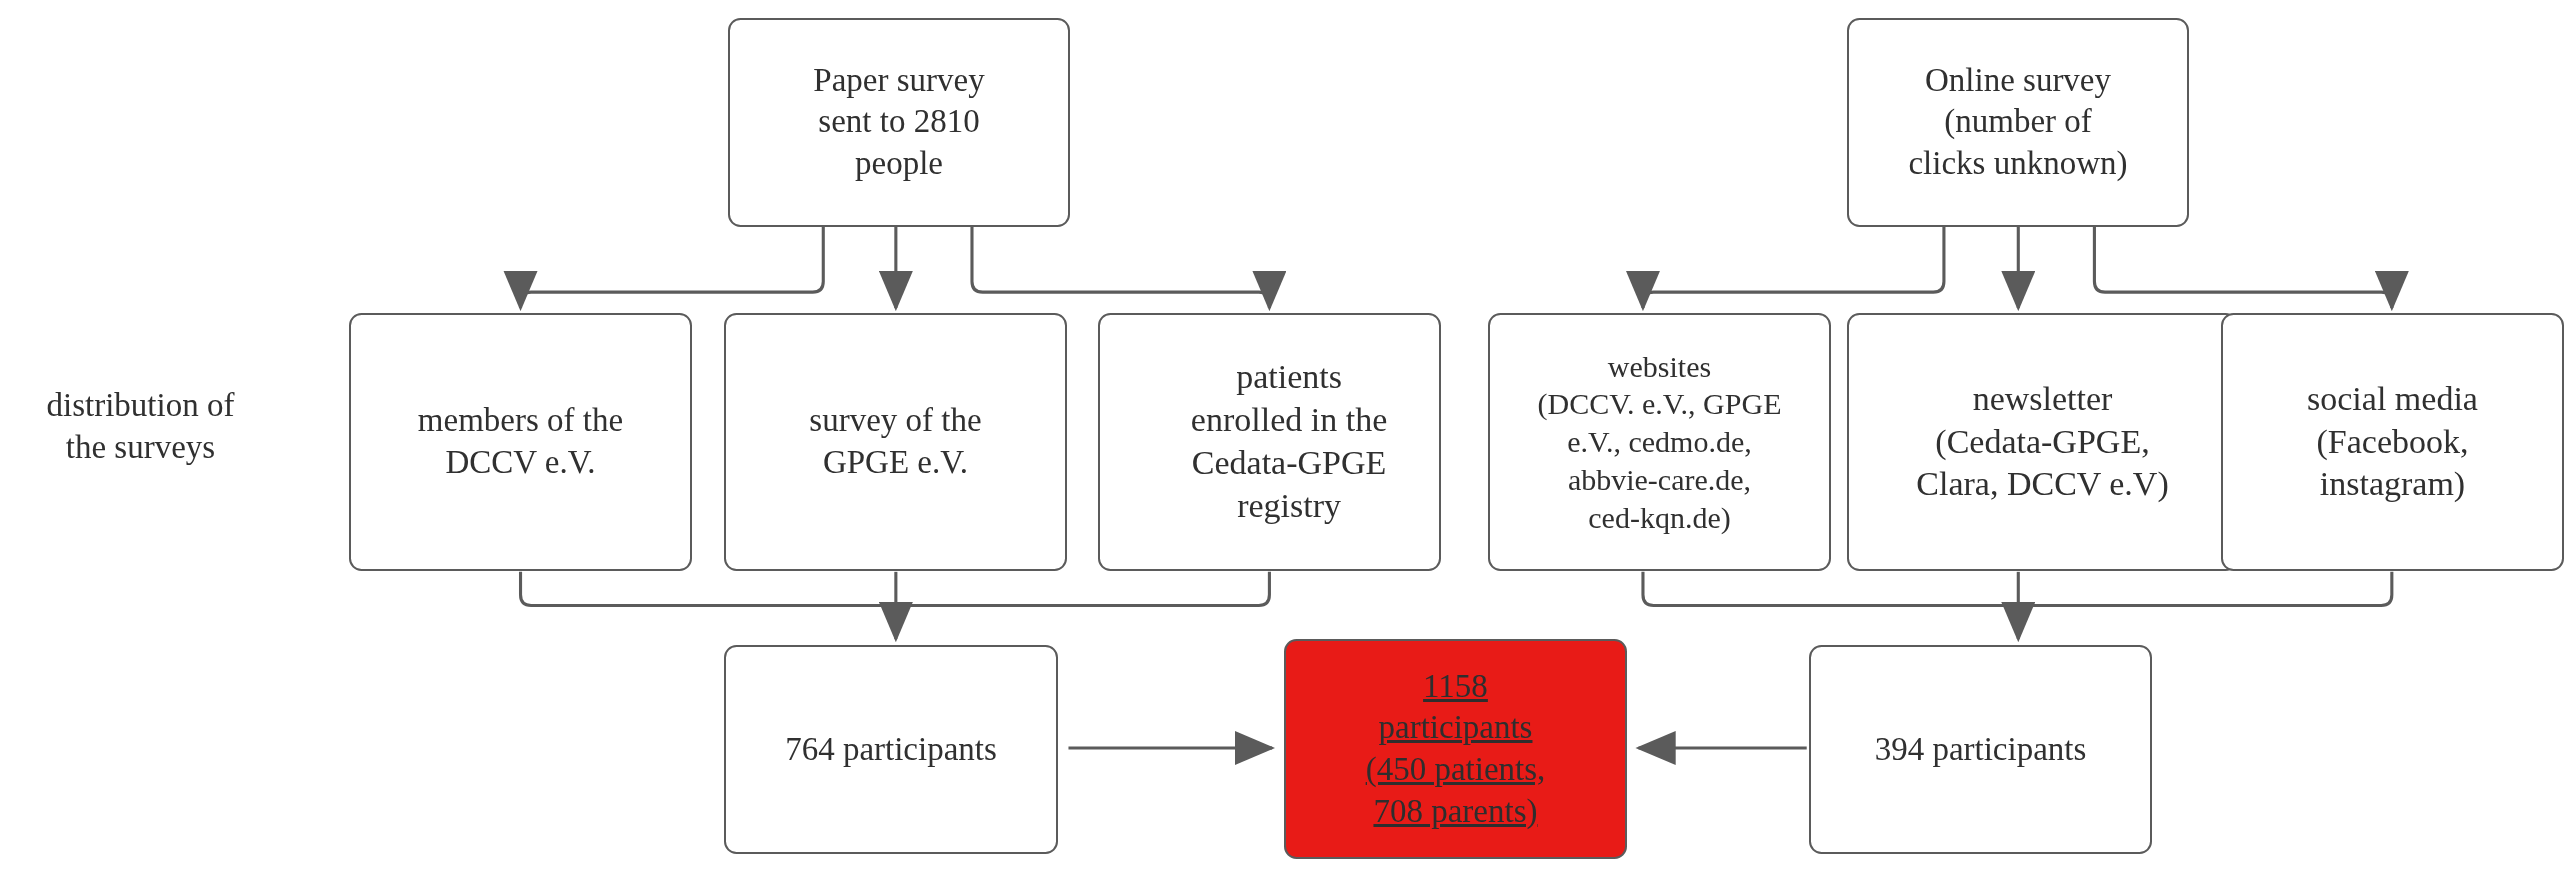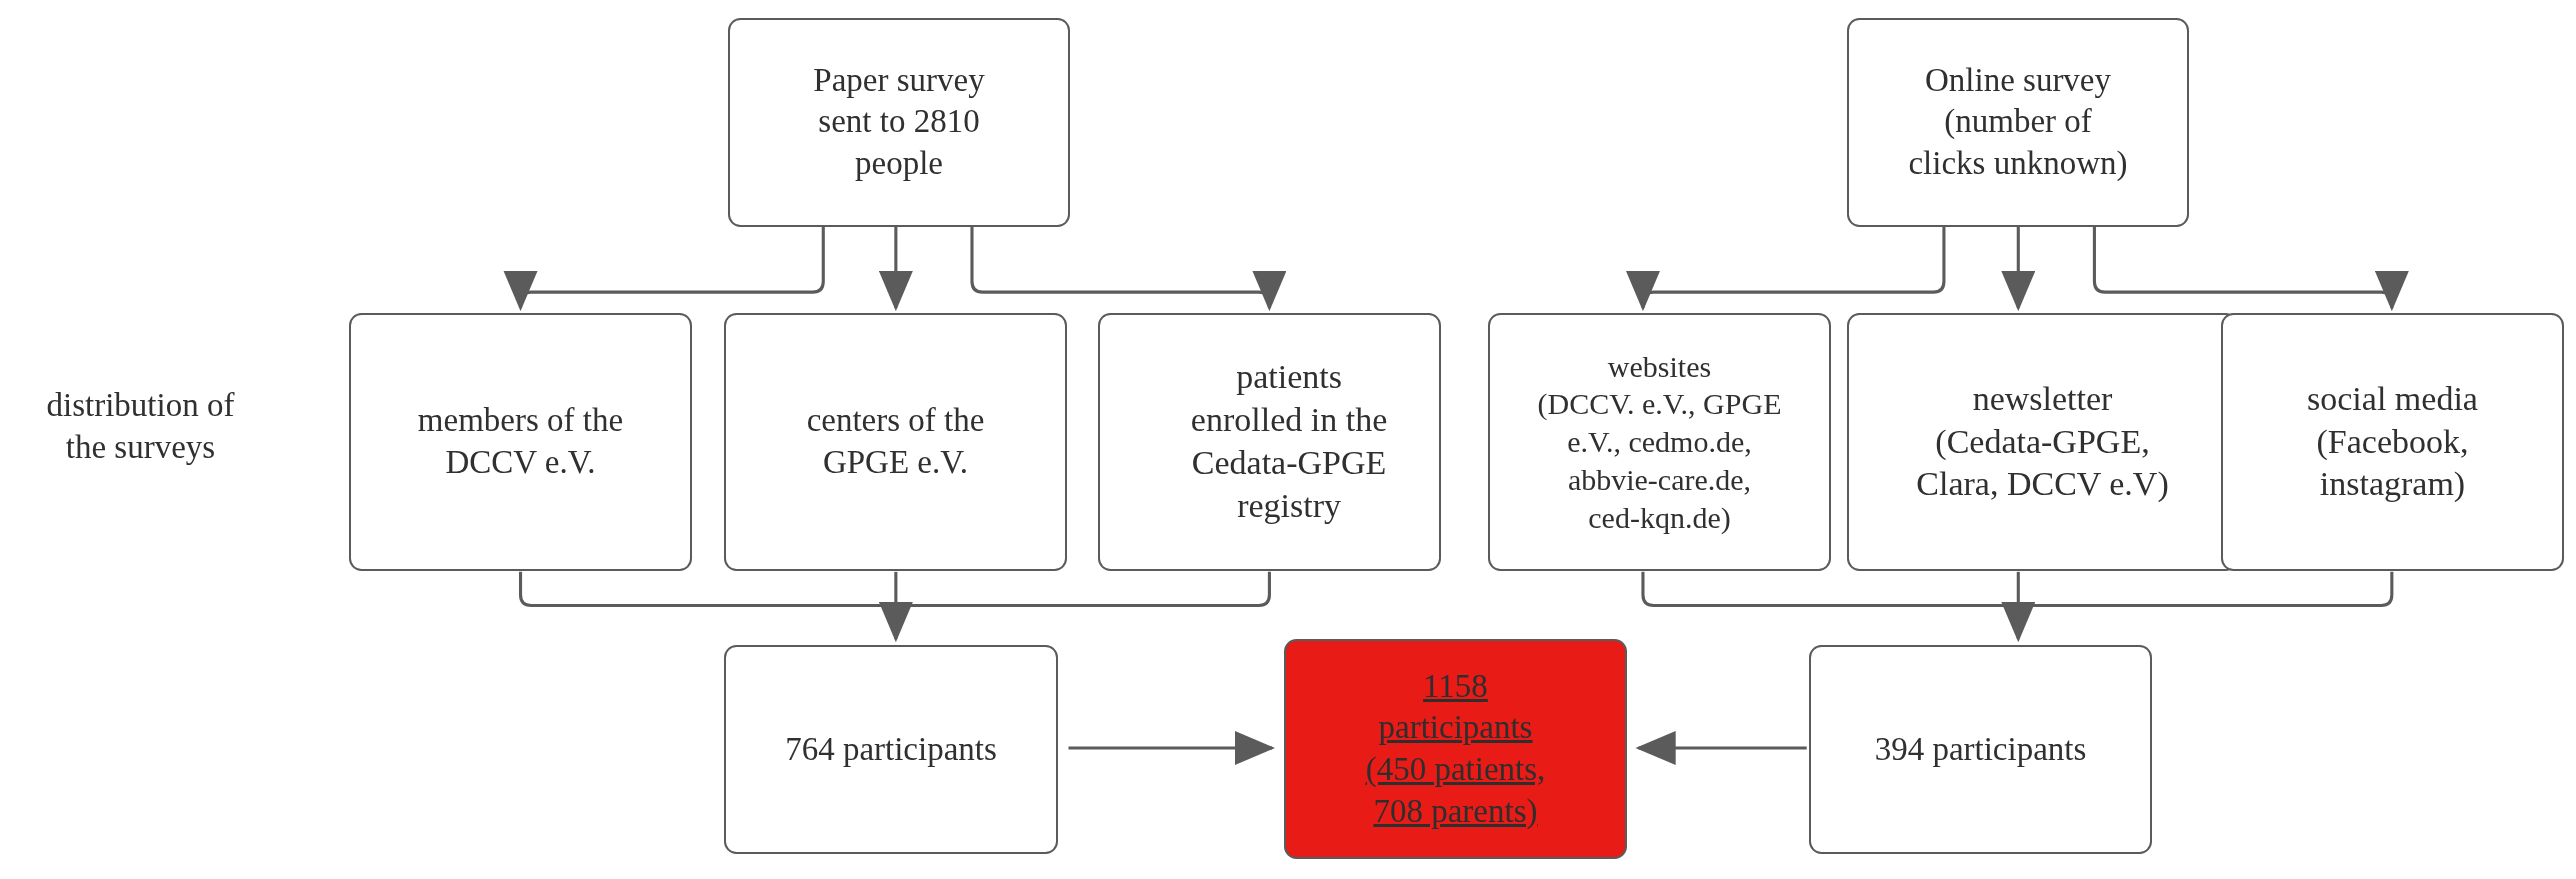--- a/index.html
+++ b/index.html
@@ -101,21 +101,21 @@
 sent to 2810
 people</div>
 
   <div class="node fs-lg" style="left:1847px; top:17.7px; width:342px; height:209px;text-align:center;">Online survey
 (number of
 clicks unknown)</div>
 
   <div class="node fs-lg" style="left:349px; top:313px; width:343px; height:258px;">members of the
 DCCV e.V.</div>
 
-  <div class="node fs-lg" style="left:724px; top:313px; width:343px; height:258px;">centers of the
+  <div class="node fs-lg" style="left:724px; top:313px; width:343px; height:258px;">survey of the
 GPGE e.V.</div>
 
   <div class="node fs-md" style="left:1098px; top:313px; width:343px; height:258px;padding-left:48px;">patients
 enrolled in the
 Cedata-GPGE
 registry</div>
 
   <div class="node fs-sm" style="left:1472px; top:313px; width:343px; height:258px;margin-left:16px;">websites
 (DCCV. e.V., GPGE
 e.V., cedmo.de,

